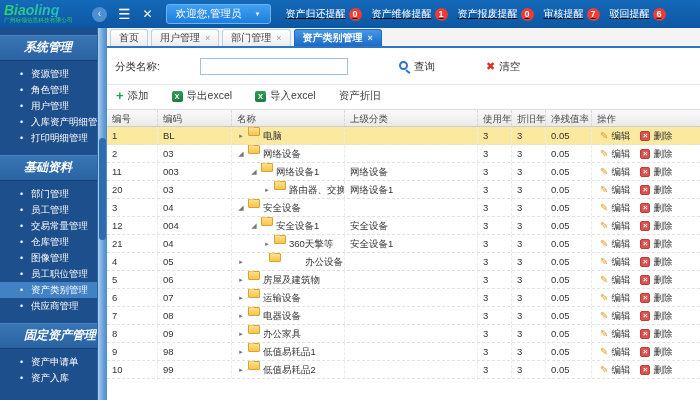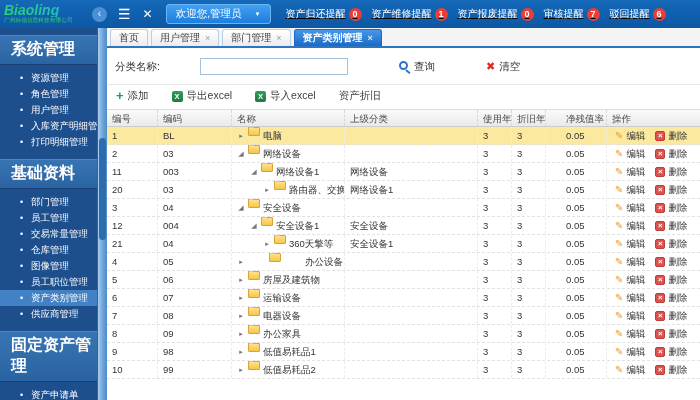--- a/index.html
+++ b/index.html
@@ -26,21 +26,21 @@
   .caret { font-size:6px; }
   .notifs { display:flex; align-items:center; margin-left:5px;text-decoration:underline; }
   .notif { display:flex; align-items:center; gap:3px; color:#fff; font-size:10px; margin-left:10px; cursor:pointer; }
   .badge { min-width:13px; height:13px; padding:0 2px; background:#ee3b33; border-radius:7px;
            color:#fff; font-size:9px; font-weight:bold; line-height:13px; text-align:center; }
 
   
   .sidebar { position:absolute; top:28px; bottom:0; left:0; width:97px; background:#1d4f8d; overflow:hidden; }
   .sec-title { margin-top:7px; background:linear-gradient(#3874b3,#2a63a2);
                border-top:1px solid #4a86c4; border-bottom:1px solid #173f73;
-               color:#fff; font-size:16px; font-weight:bold; padding:3px 0 4px 11px; cursor:pointer; }
+               color:#fff; font-size:12px; font-weight:bold; padding:3px 0 4px 24px; cursor:pointer;font-style:italic; }
   .sec-items { padding:5px 0 2px 0; }
   .side-item { position:relative; height:16px; line-height:16px; padding-left:31px; font-size:9.5px;
                color:#fff; cursor:pointer; white-space:nowrap; overflow:hidden; }
   .side-item::before { content:'•'; position:absolute; left:20px; top:0; font-size:9px; }
   .side-item.selected { background:#4181c4; }
 
   
   .splitter { position:absolute; top:28px; bottom:0; left:97px; width:10px;
               background:linear-gradient(90deg,#aacdee,#6ba3da 55%,#4f8cc9); border-left:1px solid #30629c; }
   .splitter-thumb { position:absolute; left:1px; right:1px; top:110px; height:102px;
@@ -75,21 +75,21 @@
 
   
   .grid { margin-top:2px; }
   .thead { display:flex; height:18px; background:linear-gradient(#fafafa,#eaeaea);
            border-top:1px solid #ddd; border-bottom:1px solid #ccc; font-size:9.5px; color:#4a4a4a; }
   .hcell { line-height:17px; padding-left:5px; border-right:1px dashed #d8d8d8; white-space:nowrap; overflow:hidden; }
   .trow { display:flex; height:18px; border-bottom:1px dashed #e2e2e2; font-size:9.5px; color:#333; background:#fff; cursor:pointer; }
   .trow.selected { background:#fbe9a0; }
   .cell { line-height:18px; padding-left:5px; border-right:1px dashed #ececec; white-space:nowrap; overflow:hidden; }
   .c-id{width:51px;} .c-code{width:74px;} .c-name{width:113px;} .c-parent{width:133px;}
-  .c-life{width:34px;} .c-dep{width:34px;} .c-res{width:46px;margin-left:15px;} .c-ops{flex:1; border-right:none;}
+  .c-life{width:34px;} .c-dep{width:34px;} .c-res{width:46px;} .c-ops{flex:1; border-right:none;}
   .name-cell { display:flex; align-items:flex-start; gap:3px; }
   .arrow { font-size:7px; color:#777; width:8px; flex:0 0 auto; text-align:center; }
   .folder { flex:0 0 auto; width:12px; height:9px; background:linear-gradient(#ffe08a,#f7c64a);
             border:1px solid #d8a334; border-radius:1px; position:relative; }
   .folder::before { content:''; position:absolute; top:-3px; left:-1px; width:5px; height:2px;
                     background:#f7c64a; border:1px solid #d8a334; border-bottom:none; border-radius:1px 1px 0 0; }
   .nm { overflow:hidden; }
   .ops-cell { display:flex; align-items:center; }
   .op { display:flex; align-items:center; gap:3px; cursor:pointer; }
   .op.edit { margin-left:3px; }

